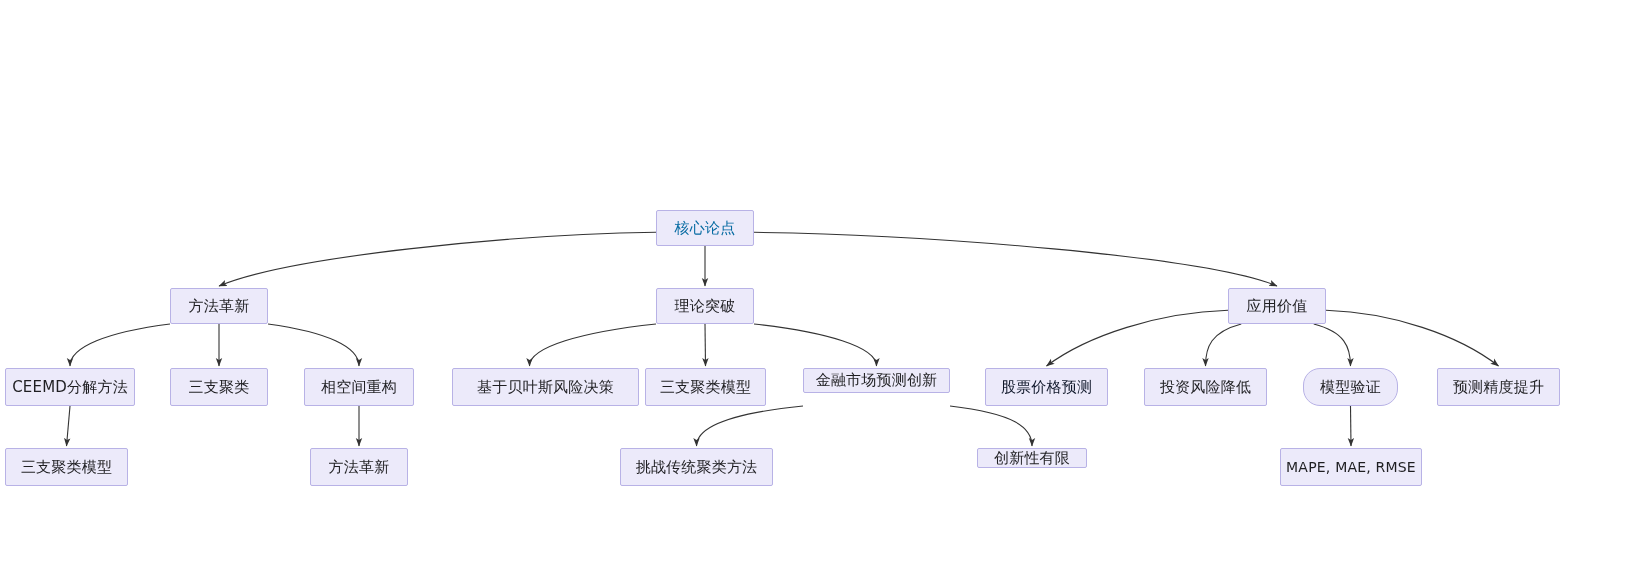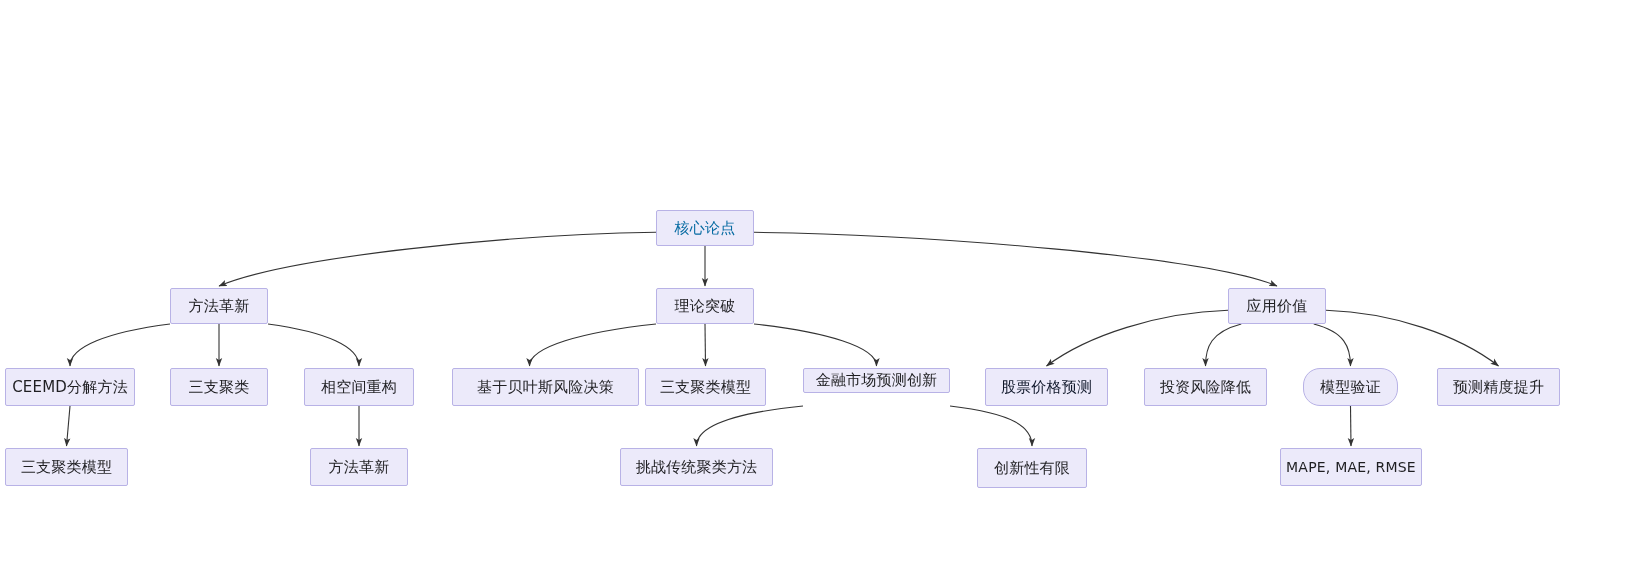--- a/index.html
+++ b/index.html
@@ -126,20 +126,20 @@
       </div>
       <div class="node" style="left: 5px; top: 448px; width: 123px; height: 38px; background: rgb(236, 234, 250); border-color: rgb(184, 178, 230); color: rgb(31, 31, 34);">
         <span class="node-label">三支聚类模型</span>
       </div>
       <div class="node" style="left: 310px; top: 448px; width: 98px; height: 38px; background: rgb(236, 234, 250); border-color: rgb(184, 178, 230); color: rgb(31, 31, 34);">
         <span class="node-label">方法革新</span>
       </div>
       <div class="node" style="left: 620px; top: 448px; width: 153px; height: 38px; background: rgb(236, 234, 250); border-color: rgb(184, 178, 230); color: rgb(31, 31, 34);">
         <span class="node-label">挑战传统聚类方法</span>
       </div>
-      <div class="node" style="left: 977px; top: 448px; width: 110px; height: 40px; background: rgb(236, 234, 250); border-color: rgb(184, 178, 230); color: rgb(31, 31, 34);">
+      <div class="node" style="left: 977px; top: 448px; width: 110px; height: 20px; background: rgb(236, 234, 250); border-color: rgb(184, 178, 230); color: rgb(31, 31, 34);">
         <span class="node-label">创新性有限</span>
       </div>
       <div class="node latin" style="left: 1280px; top: 448px; width: 142px; height: 38px; background: rgb(236, 234, 250); border-color: rgb(184, 178, 230); color: rgb(31, 31, 34);">
         <span class="node-label">MAPE, MAE, RMSE</span>
       </div>
     </div>
 </div>
 
 </body></html>

